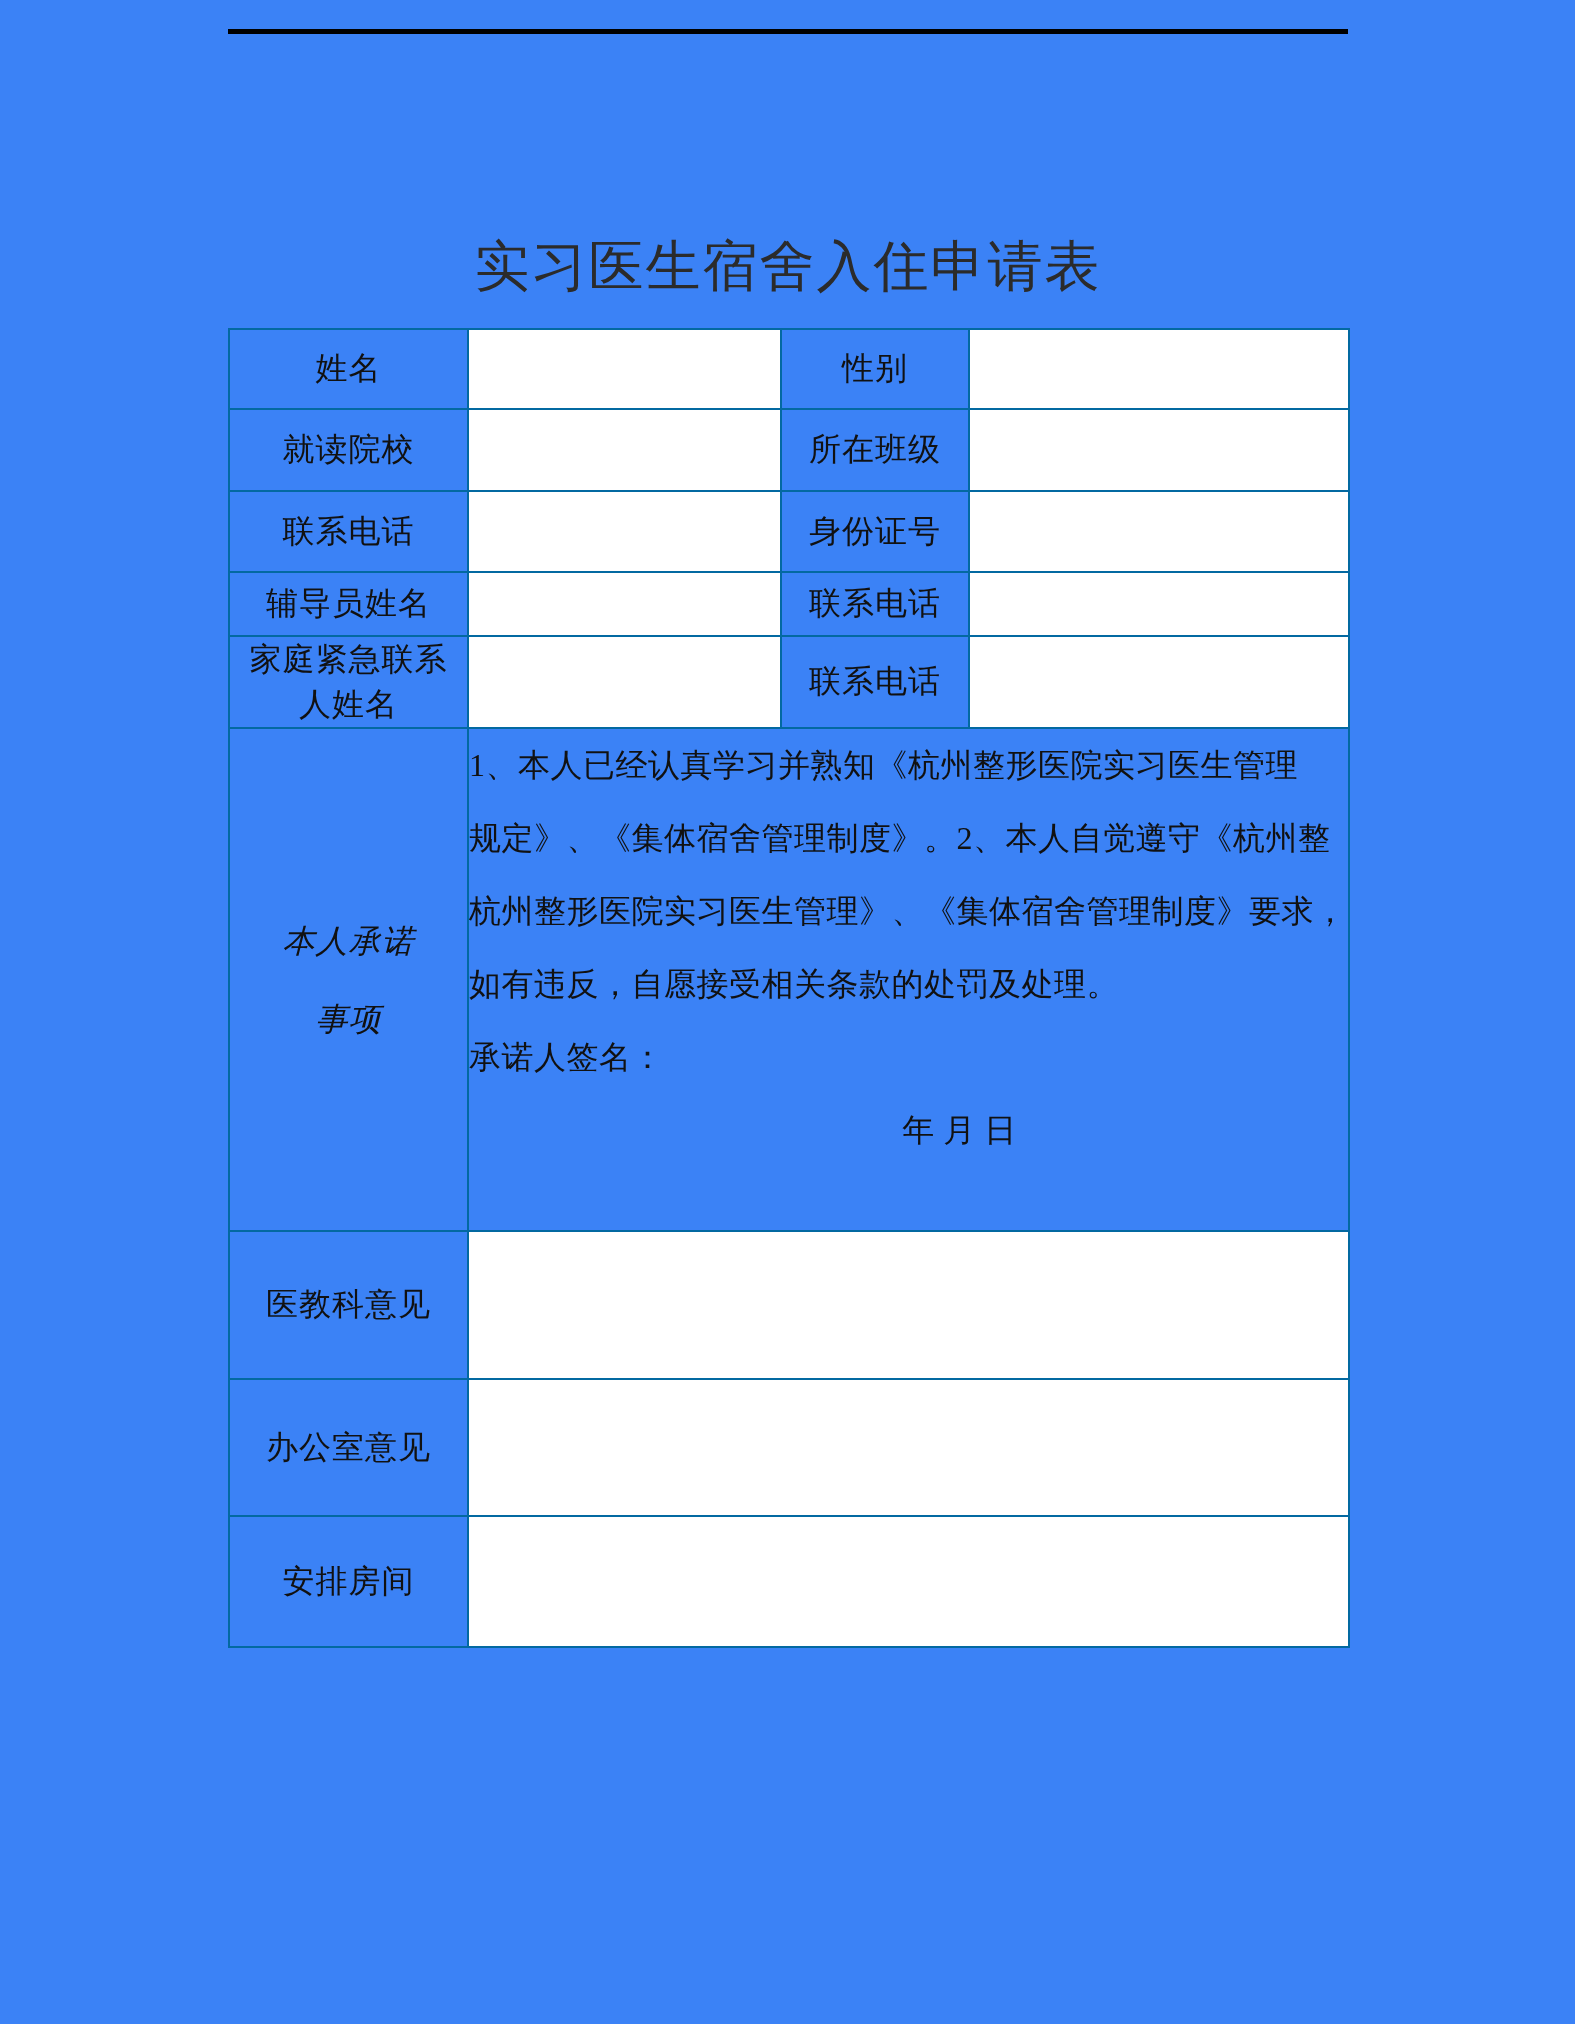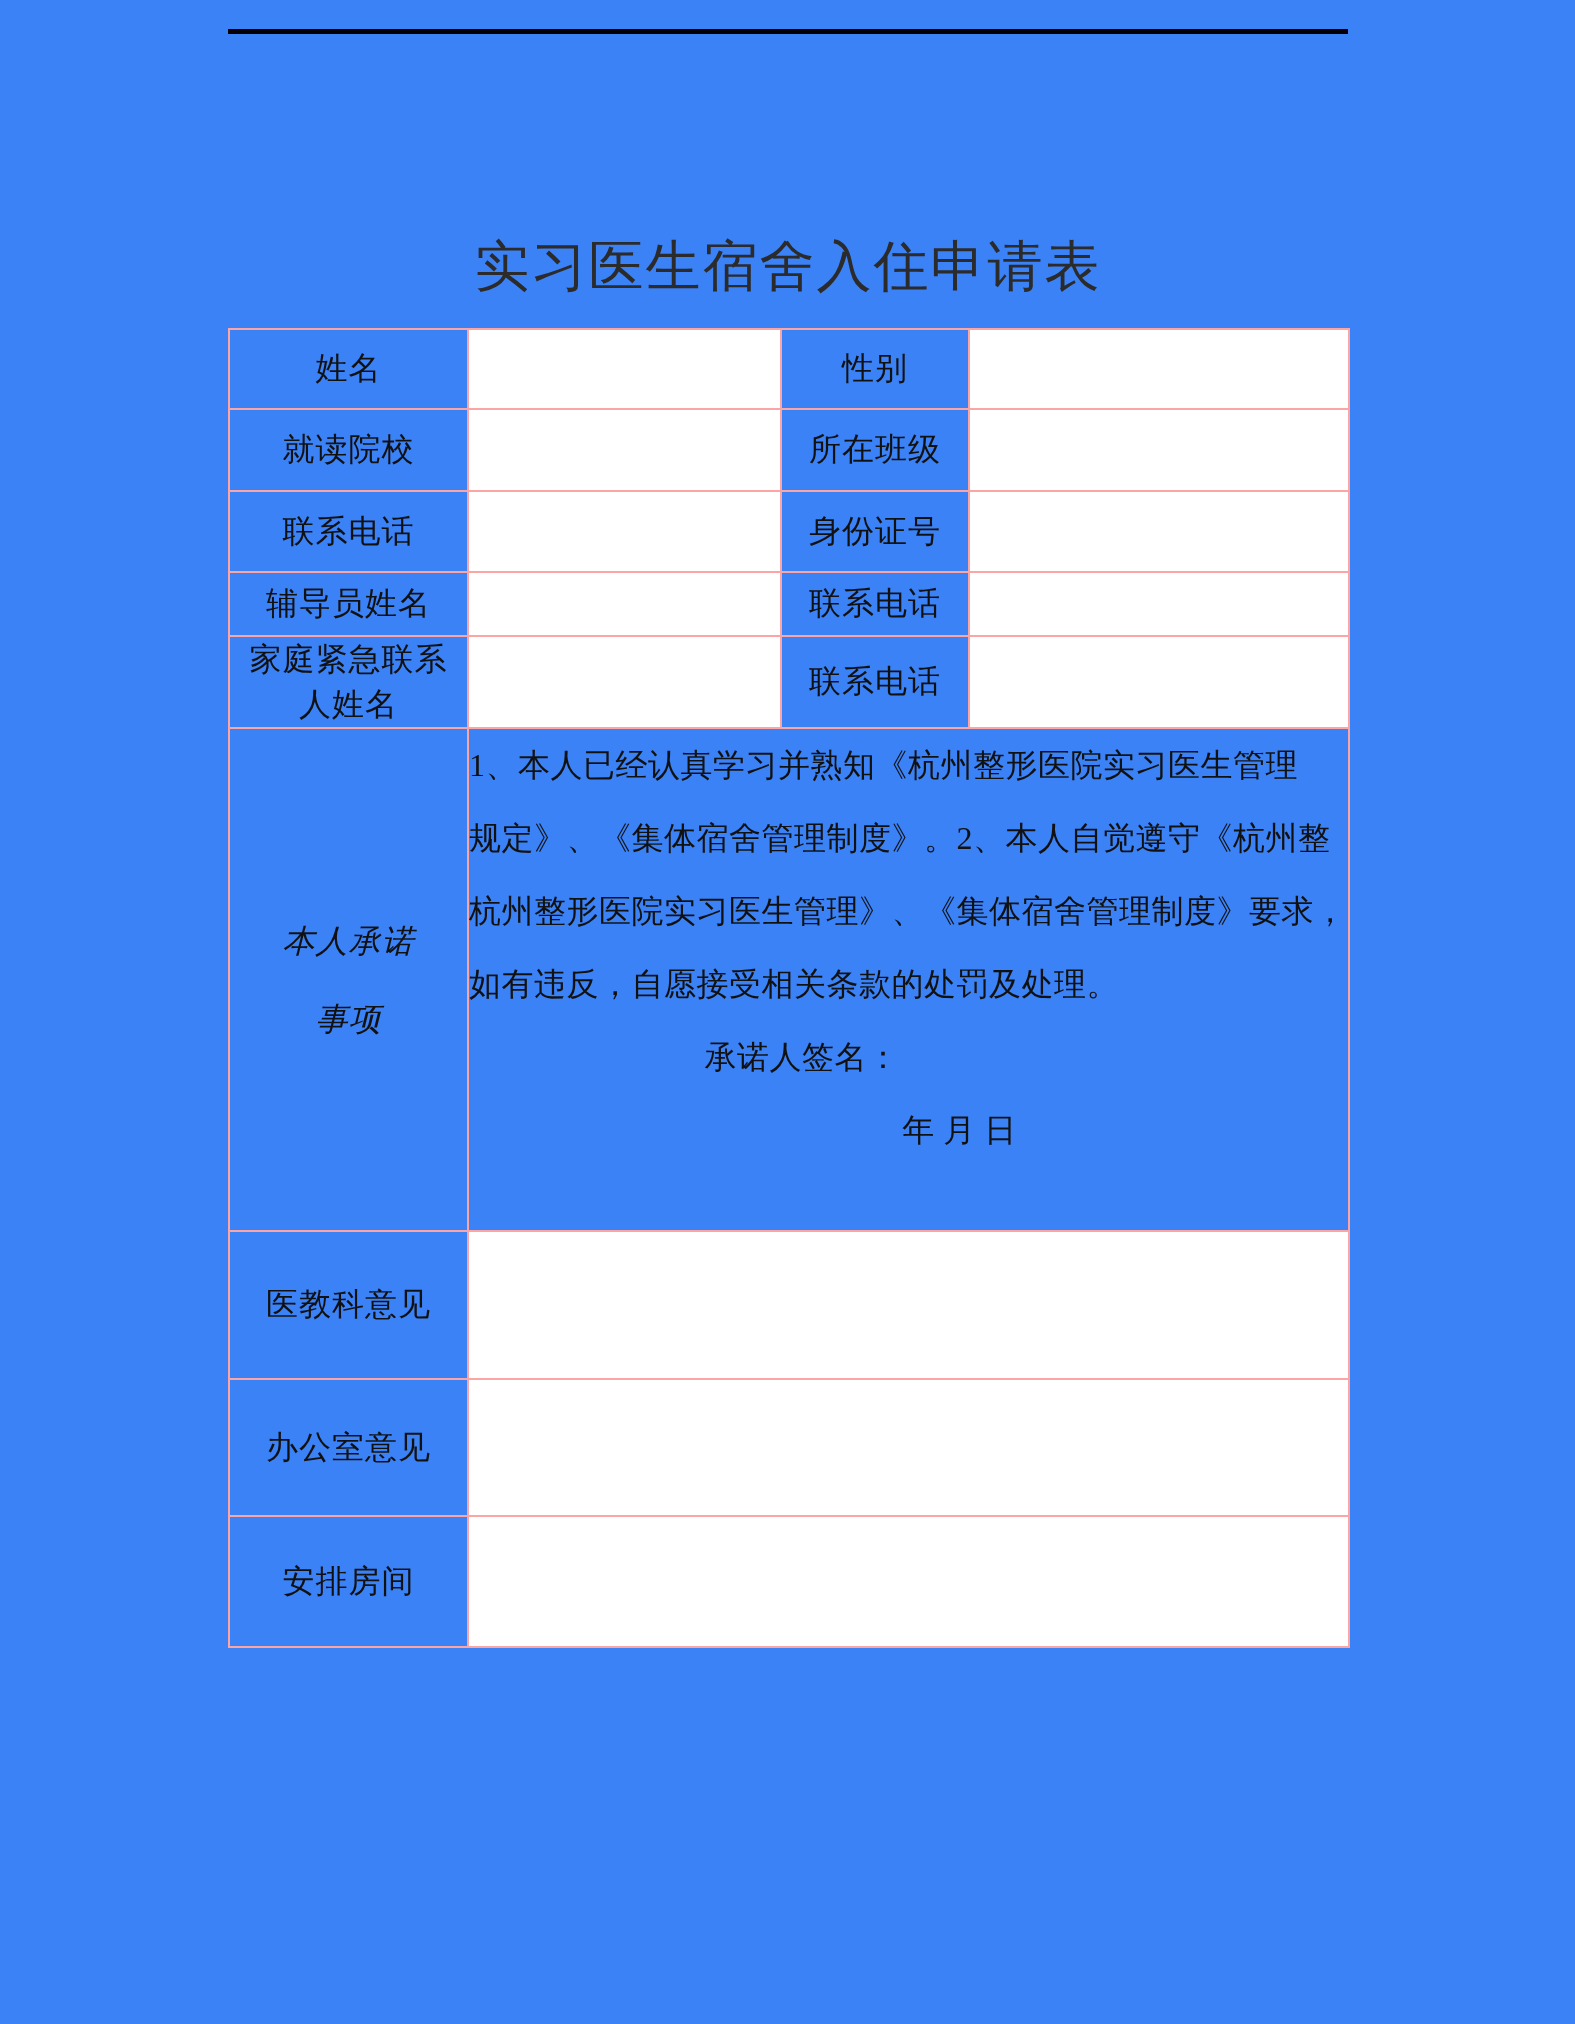--- a/index.html
+++ b/index.html
@@ -40,21 +40,21 @@
   }
   table.form {
     position: absolute;
     left: 228px;
     top: 328px;
     width: 1120px;
     border-collapse: collapse;
     table-layout: fixed;
   }
   table.form td {
-    border: 2px solid #fca5a5;
+    border: 2px solid #0369a1;
     padding: 0;
     font-size: 32px;
     color: #111111;
   }
   td.lbl {
     text-align: center;
     vertical-align: middle;
     letter-spacing: 1px;
   }
   td.blank {
@@ -66,21 +66,21 @@
   td.promise-cell {
     vertical-align: top;
     padding: 10px 10px 0 21px;
   }
   .p-line {
     line-height: 73px;
     white-space: nowrap;
     letter-spacing: 0.5px;
   }
   .p-line.sign {
-    text-align: center;
+    text-align: left;
     padding-right: 213px;
   }
   .p-line.date {
     text-align: center;
     margin-left: 102px;
   }
 </style>
 </head>
 <body>
 

